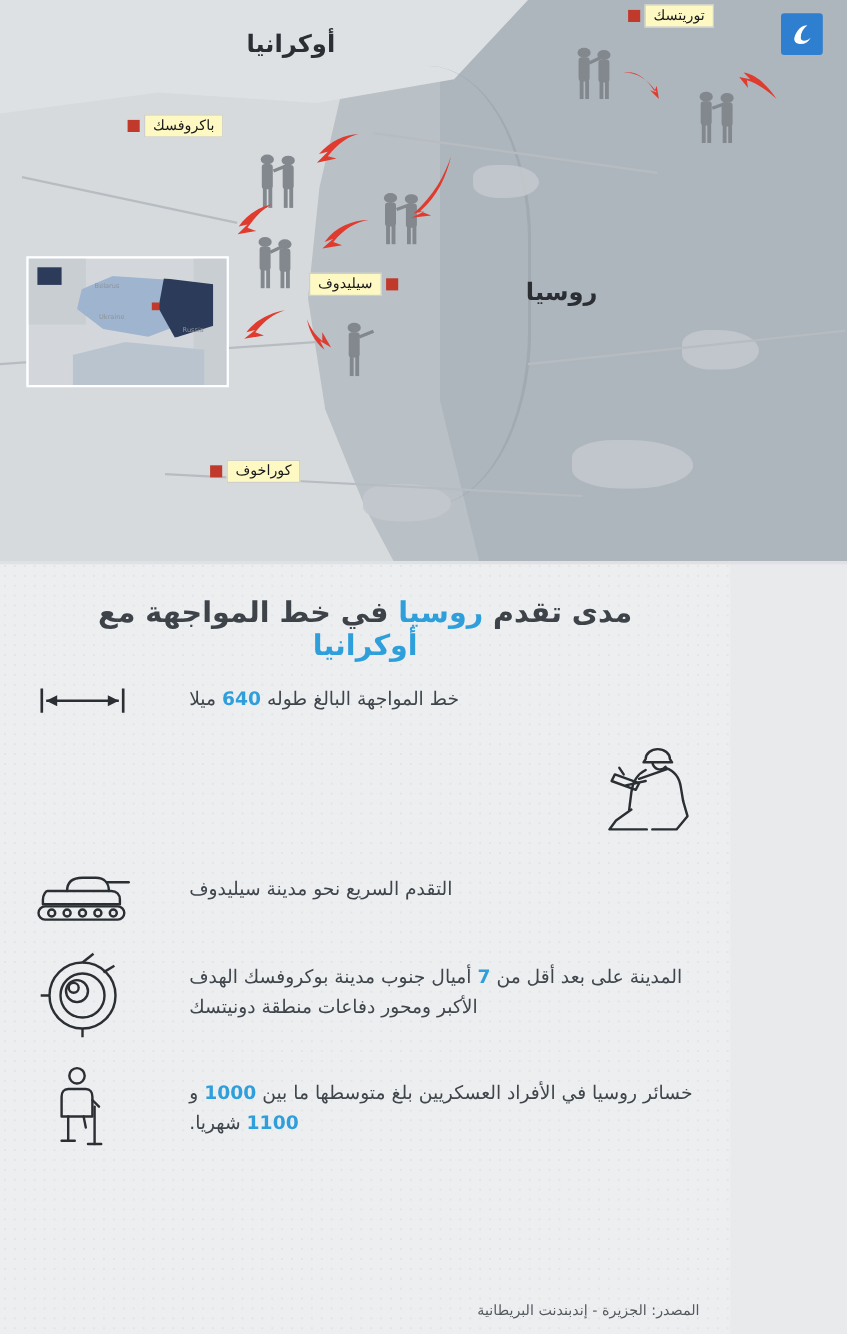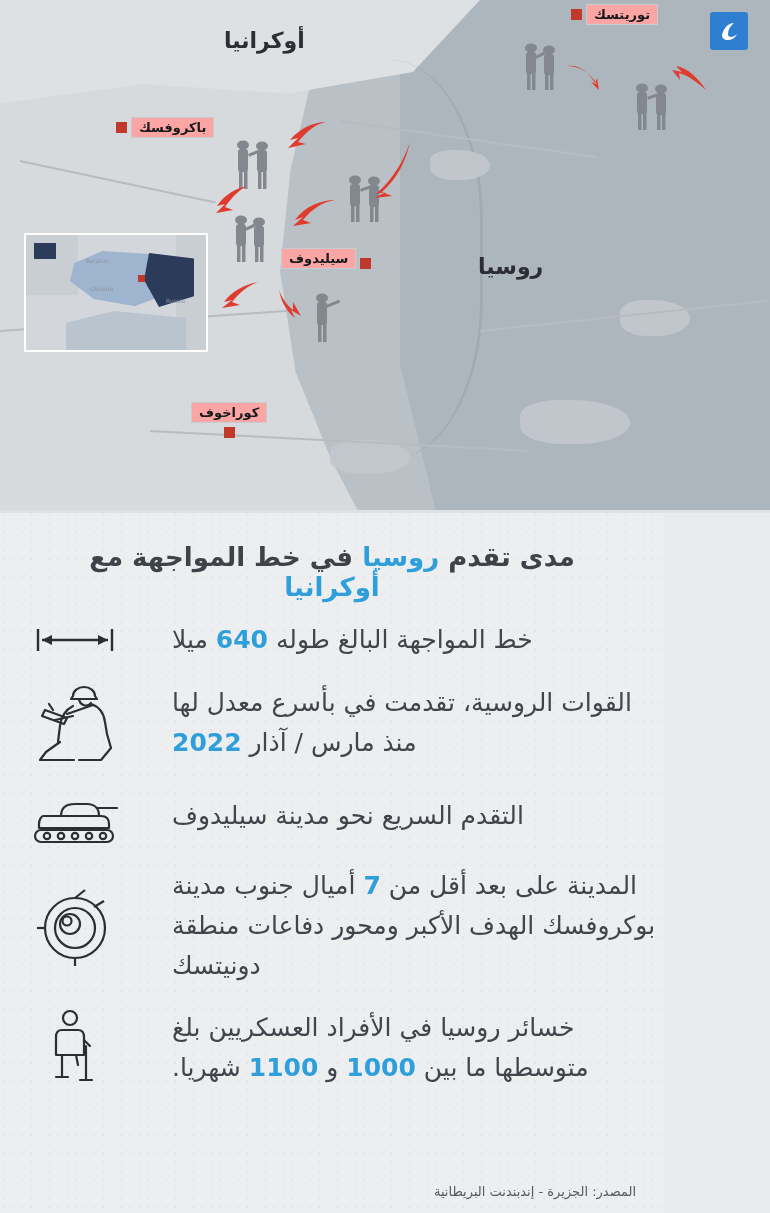--- a/index.html
+++ b/index.html
@@ -51,21 +51,21 @@
   }
 
   .map-label{
     position:absolute;color:#2b2f33;font-weight:bold;
     font-size:22px;letter-spacing:.5px;
   }
   .city{
     position:absolute;display:flex;align-items:center;gap:4px;
   }
   .city .chip{
-    background:#fca5a5;color:#17191b;font-size:13px;font-weight:bold;
+    background:#fef9c3;color:#17191b;font-size:13px;font-weight:normal;
     padding:2px 7px;border:1px solid #c8ccd0;white-space:nowrap;
   }
   .city .dot{
     width:11px;height:11px;background:#c0392b;display:block;
   }
 
   .soldier{
     position:absolute;width:34px;height:46px;
   }
   .soldier svg{display:block}
@@ -113,21 +113,21 @@
     justify-content:flex-start;
     padding:10px 0;
     direction:rtl;
   }
   .row .icon{
     width:150px;min-width:150px;display:flex;align-items:center;justify-content:center;
     order:2;
   }
   .row .txt{
     flex:1;text-align:left;direction:rtl;
-    font-size:25px;line-height:1.6;color:#3f454b;
+    font-size:17px;line-height:1.6;color:#3f454b;
     padding-left:22px;padding-right:2px;
     order:1;
   }
   .row .txt b{color:#2f9fdc;}
 
   .source{
     position:absolute;bottom:14px;right:28px;
     font-size:13px;color:#55595e;direction:rtl;
   }
   .panel-top-accent{
@@ -156,29 +156,29 @@
   <div class="map-line" style="left:150px;top:430px;width:380px;transform:rotate(3deg);"></div>
   <div class="map-line" style="left:20px;top:160px;width:200px;transform:rotate(12deg);"></div>
 
   <div class="map-label" style="left:224px;top:28px;">أوكرانيا</div>
   <div class="map-label" style="left:478px;top:254px;">روسيا</div>
 
   <div class="city" style="left:571px;top:4px;">
     <span class="chip">توريتسك</span>
     <span class="dot"></span>
   </div>
-  <div class="city" style="left:116px;top:117px;">
+  <div class="city" style="left:116px;top:104px;">
     <span class="chip">باكروفسك</span>
     <span class="dot"></span>
   </div>
-  <div class="city" style="left:281px;top:248px;flex-direction:row-reverse;align-items:flex-end;">
+  <div class="city" style="left:281px;top:248px;flex-direction:row-reverse;">
     <span class="chip">سيليدوف</span>
     <span class="dot"></span>
   </div>
-  <div class="city" style="left:191px;top:402px;flex-direction:column;">
+  <div class="city" style="left:191px;top:418px;">
     <span class="chip">كوراخوف</span>
     <span class="dot"></span>
   </div>
 
   <div class="soldier" style="left:519px;top:40px;width:44px;height:52px;">
     <svg viewBox="0 0 44 52" width="44" height="52">
         <g fill="#82888e">
       <ellipse cx="12" cy="8" rx="6" ry="4.5"></ellipse>
           <rect x="7" y="12" width="10" height="22" rx="3"></rect>
           <rect x="8" y="33" width="3.5" height="17"></rect>
@@ -359,21 +359,20 @@
             <path d="M64 24 c9 3 13 10 14 18 l2 12"></path>
             <path d="M33 62 l-14 10 l-6 8 h34"></path>
             <path d="M80 54 l4 14 l-10 12 h-22"></path>
             <path d="M40 34 l26 -9"></path>
             <path d="M28 40 l18 -4"></path>
             <path d="M18 30 l22 8 l-3 6 l-22 -8 z"></path>
             <path d="M22 24 l4 6"></path>
           </g>
         </svg>
       </div>
-      <div class="txt">القوات الروسية، تقدمت في بأسرع معدل لها منذ مارس / آذار <b style="color:#2f9fdc">2022</b></div>
     </div>
 
     <div class="row">
       <div class="icon">
         <svg width="96" height="60" viewBox="0 0 96 60">
           <g fill="none" stroke="#2b2f33" stroke-width="2.2" stroke-linejoin="round" stroke-linecap="round">
             <path d="M16 30 h58 c5 0 8 3 8 8 v4 h-70 v-4 c0 -5 3 -8 4 -8 z"></path>
             <path d="M34 30 c0 -8 5 -12 14 -12 h12 c8 0 12 5 12 12"></path>
             <path d="M70 22 h20"></path>
             <rect x="8" y="44" width="78" height="12" rx="6"></rect>

